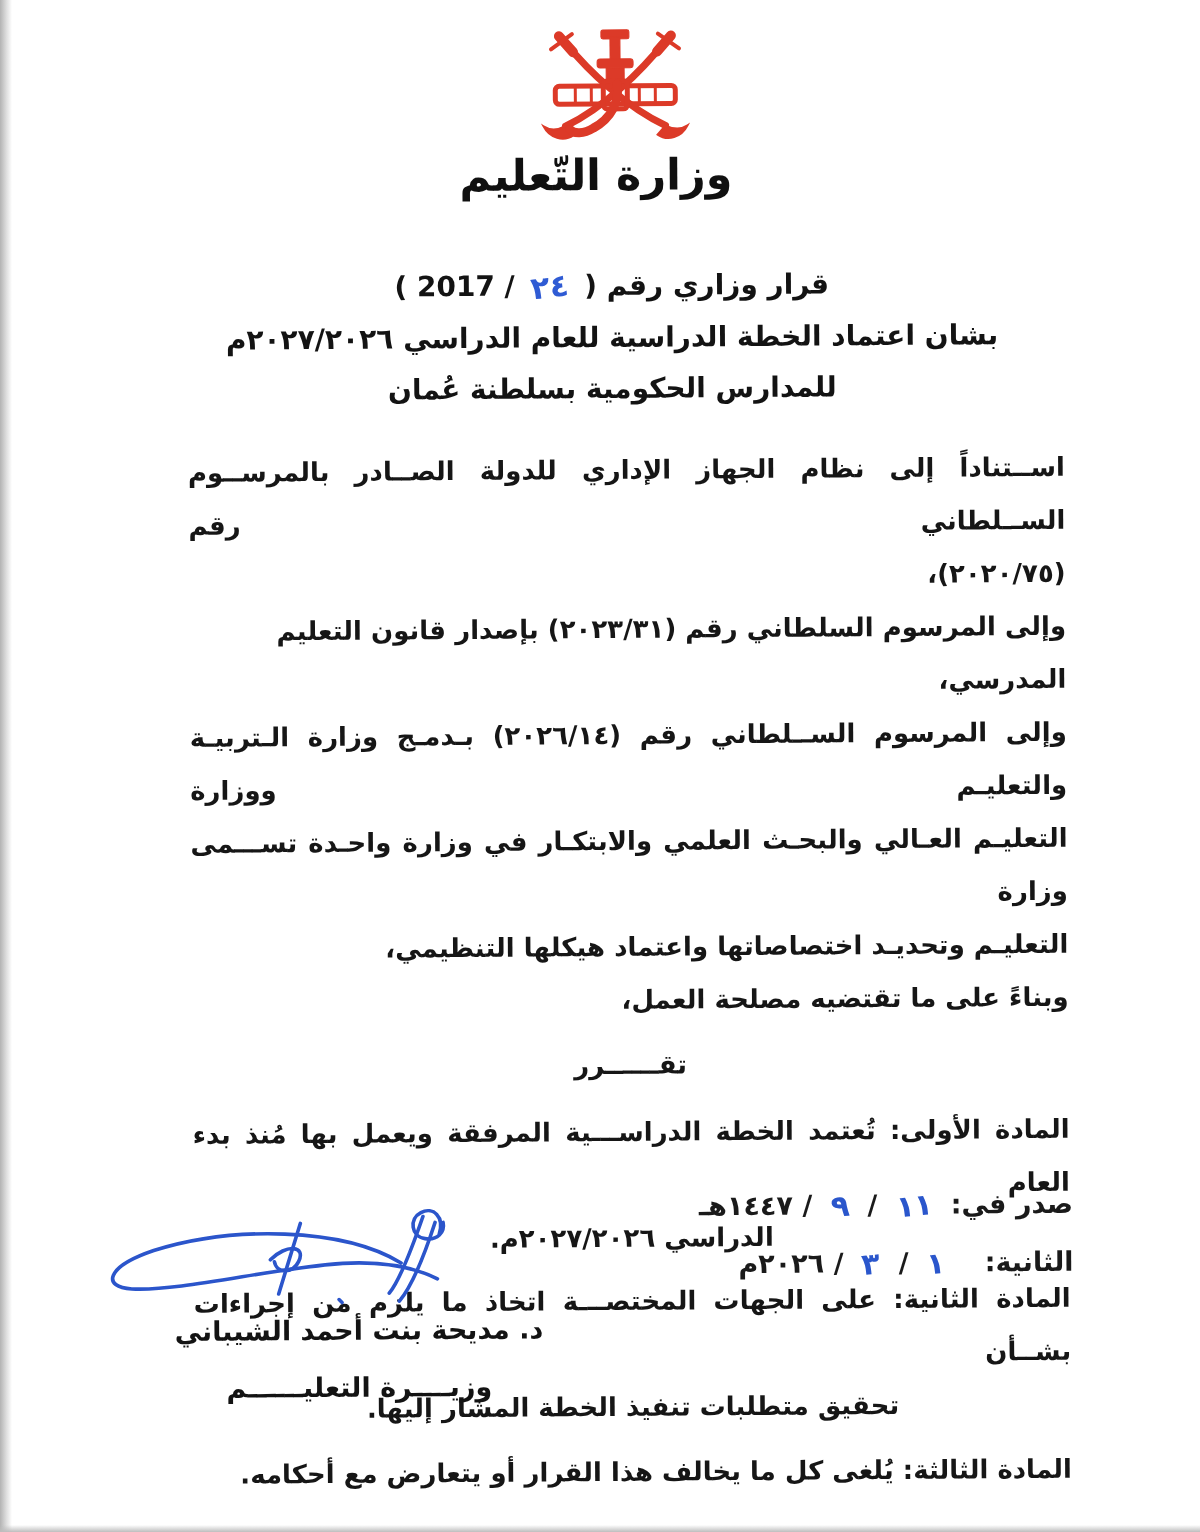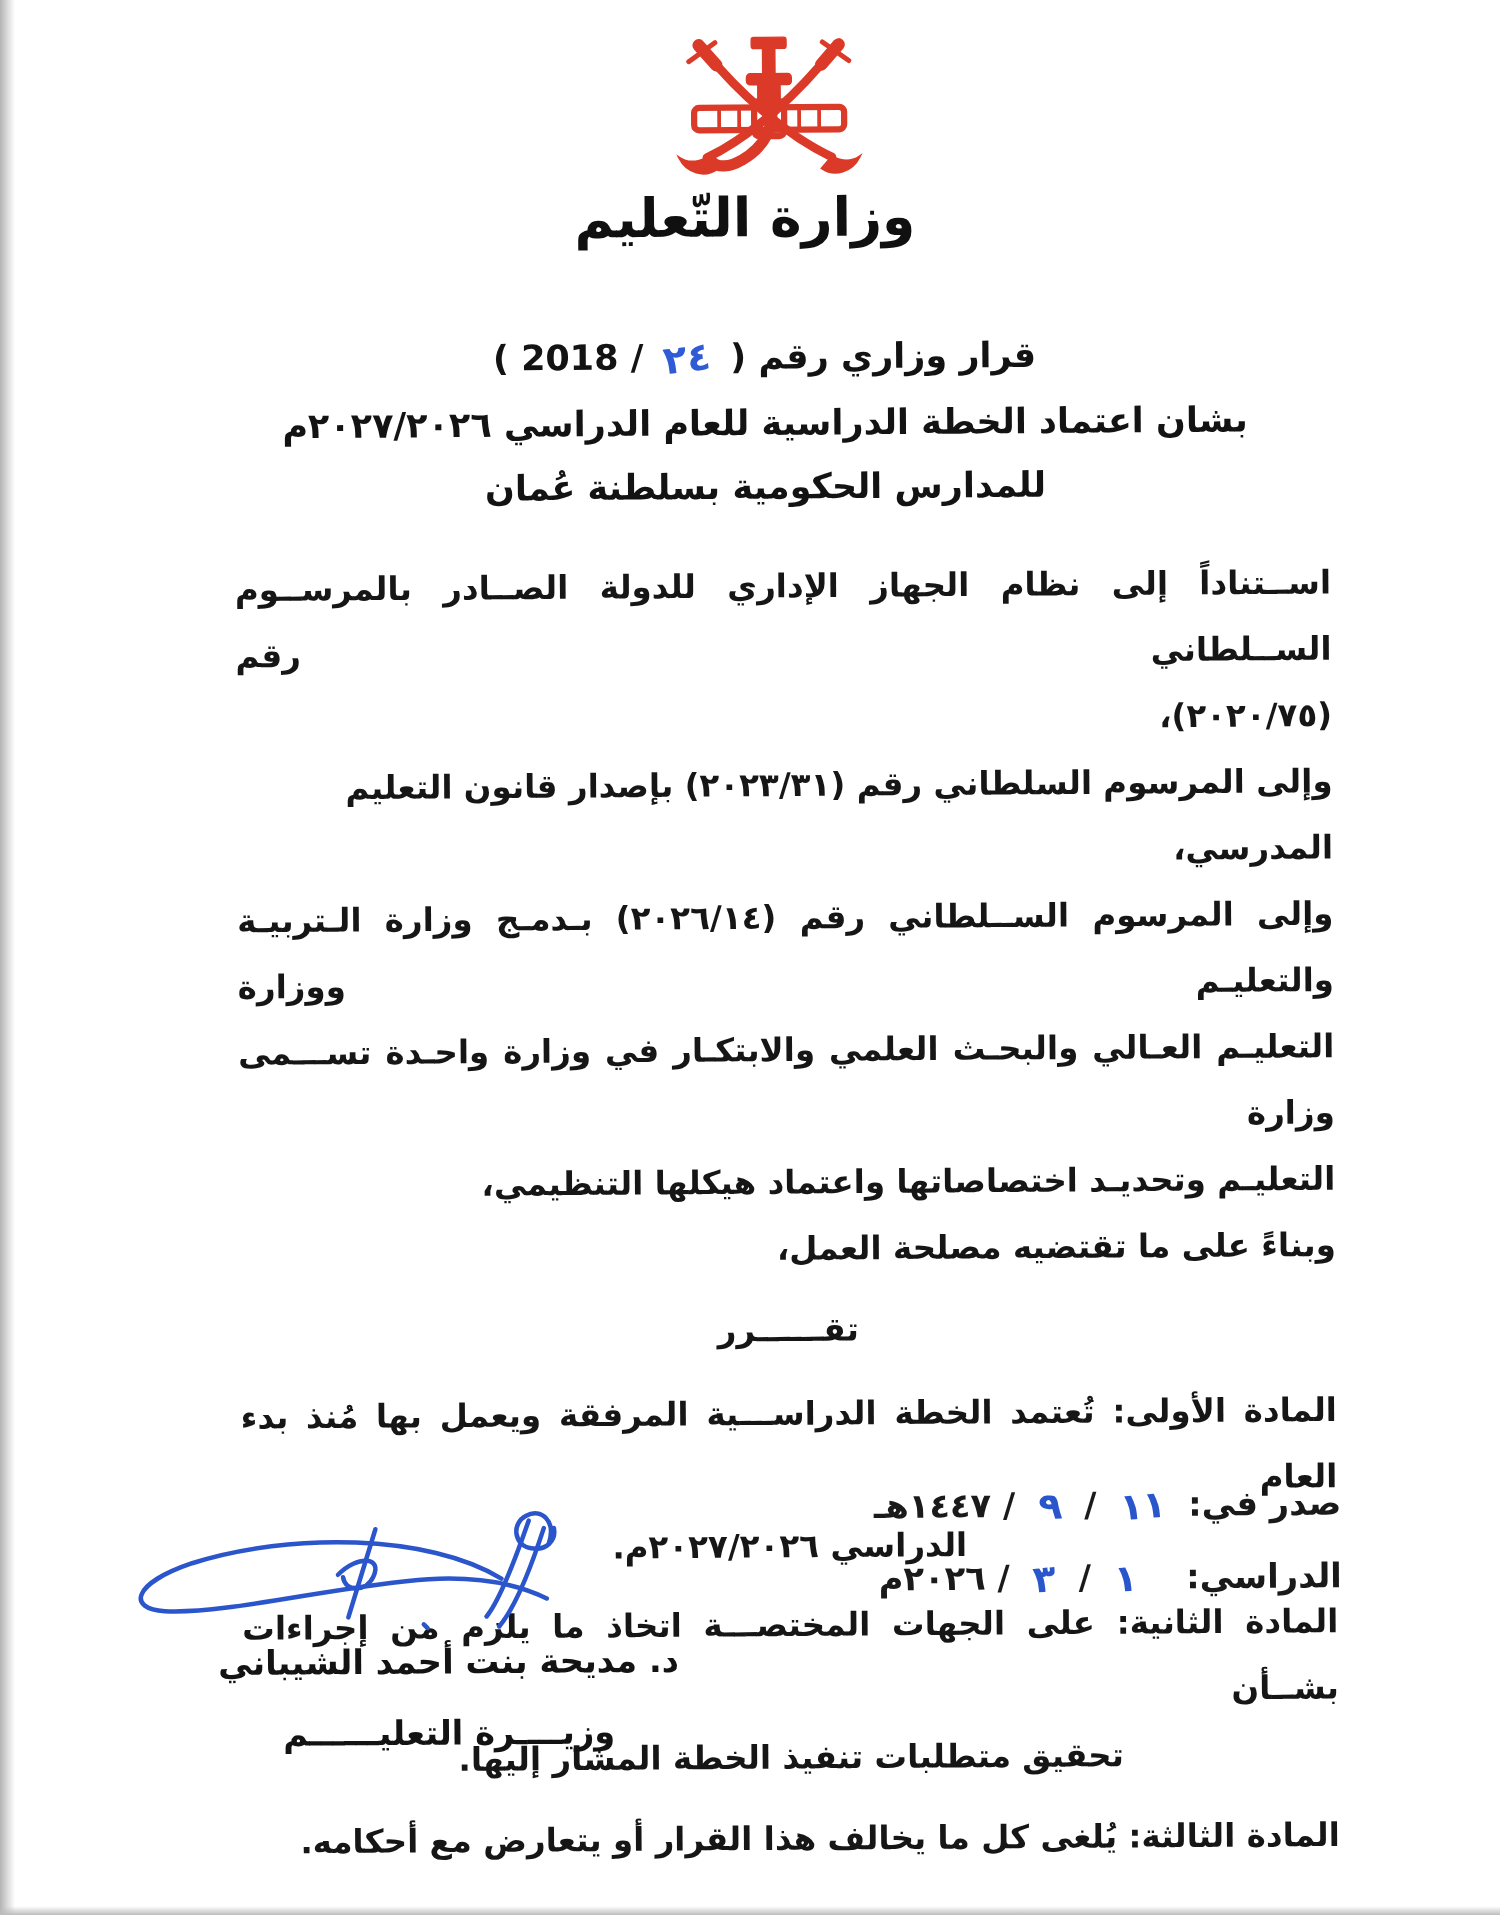--- a/index.html
+++ b/index.html
@@ -87,21 +87,21 @@
         <path d="M86,56 C88,74 80,90 62,100 C52,106 42,106 38,101" stroke-width="9"></path>
         <circle cx="38" cy="101" r="4" fill="#dc3a28" stroke="none"></circle>
       </g>
     </svg>
   </div>
 
   <div class="calligraphy">وزارة التّعليم</div>
 
   <div class="title">
     <div>
-      <span>قرار وزاري رقم ( </span><span class="blue-num">٢٤</span><span> / 2018 )</span>
+      <span>قرار وزاري رقم ( </span><span class="blue-num">٢٤</span><span> / 2017 )</span>
     </div>
     <div>بشان اعتماد الخطة الدراسية للعام الدراسي ٢٠٢٧/٢٠٢٦م</div>
     <div>للمدارس الحكومية بسلطنة عُمان</div>
   </div>
 
   <div class="docbody">
     <div class="l-just">اســتناداً إلى نظام الجهاز الإداري للدولة الصــادر بالمرســوم الســلطاني رقم</div>
     <div class="l-right">(٢٠٢٠/٧٥)،</div>
     <div class="l-right">وإلى المرسوم السلطاني رقم (٢٠٢٣/٣١) بإصدار قانون التعليم المدرسي،</div>
     <div class="l-just">وإلى المرسوم الســلطاني رقم (٢٠٢٦/١٤) بـدمـج وزارة الـتربيـة والتعليـم ووزارة</div>
@@ -132,21 +132,21 @@
   <div class="dates">
     <div>
       <span>صدر في:</span>
       <span class="ink">١١</span>
       <span>/</span>
       <span class="ink">٩</span>
       <span>/</span>
       <span>١٤٤٧هـ</span>
     </div>
     <div>
-      <span>الدراسي:</span>
+      <span>الثانية:</span>
       <span class="ink ink-gap">١</span>
       <span>/</span>
       <span class="ink">٣</span>
       <span>/</span>
       <span>٢٠٢٦م</span>
     </div>
   </div>
 
   <div class="signature">
     <svg viewBox="0 0 370 115">

